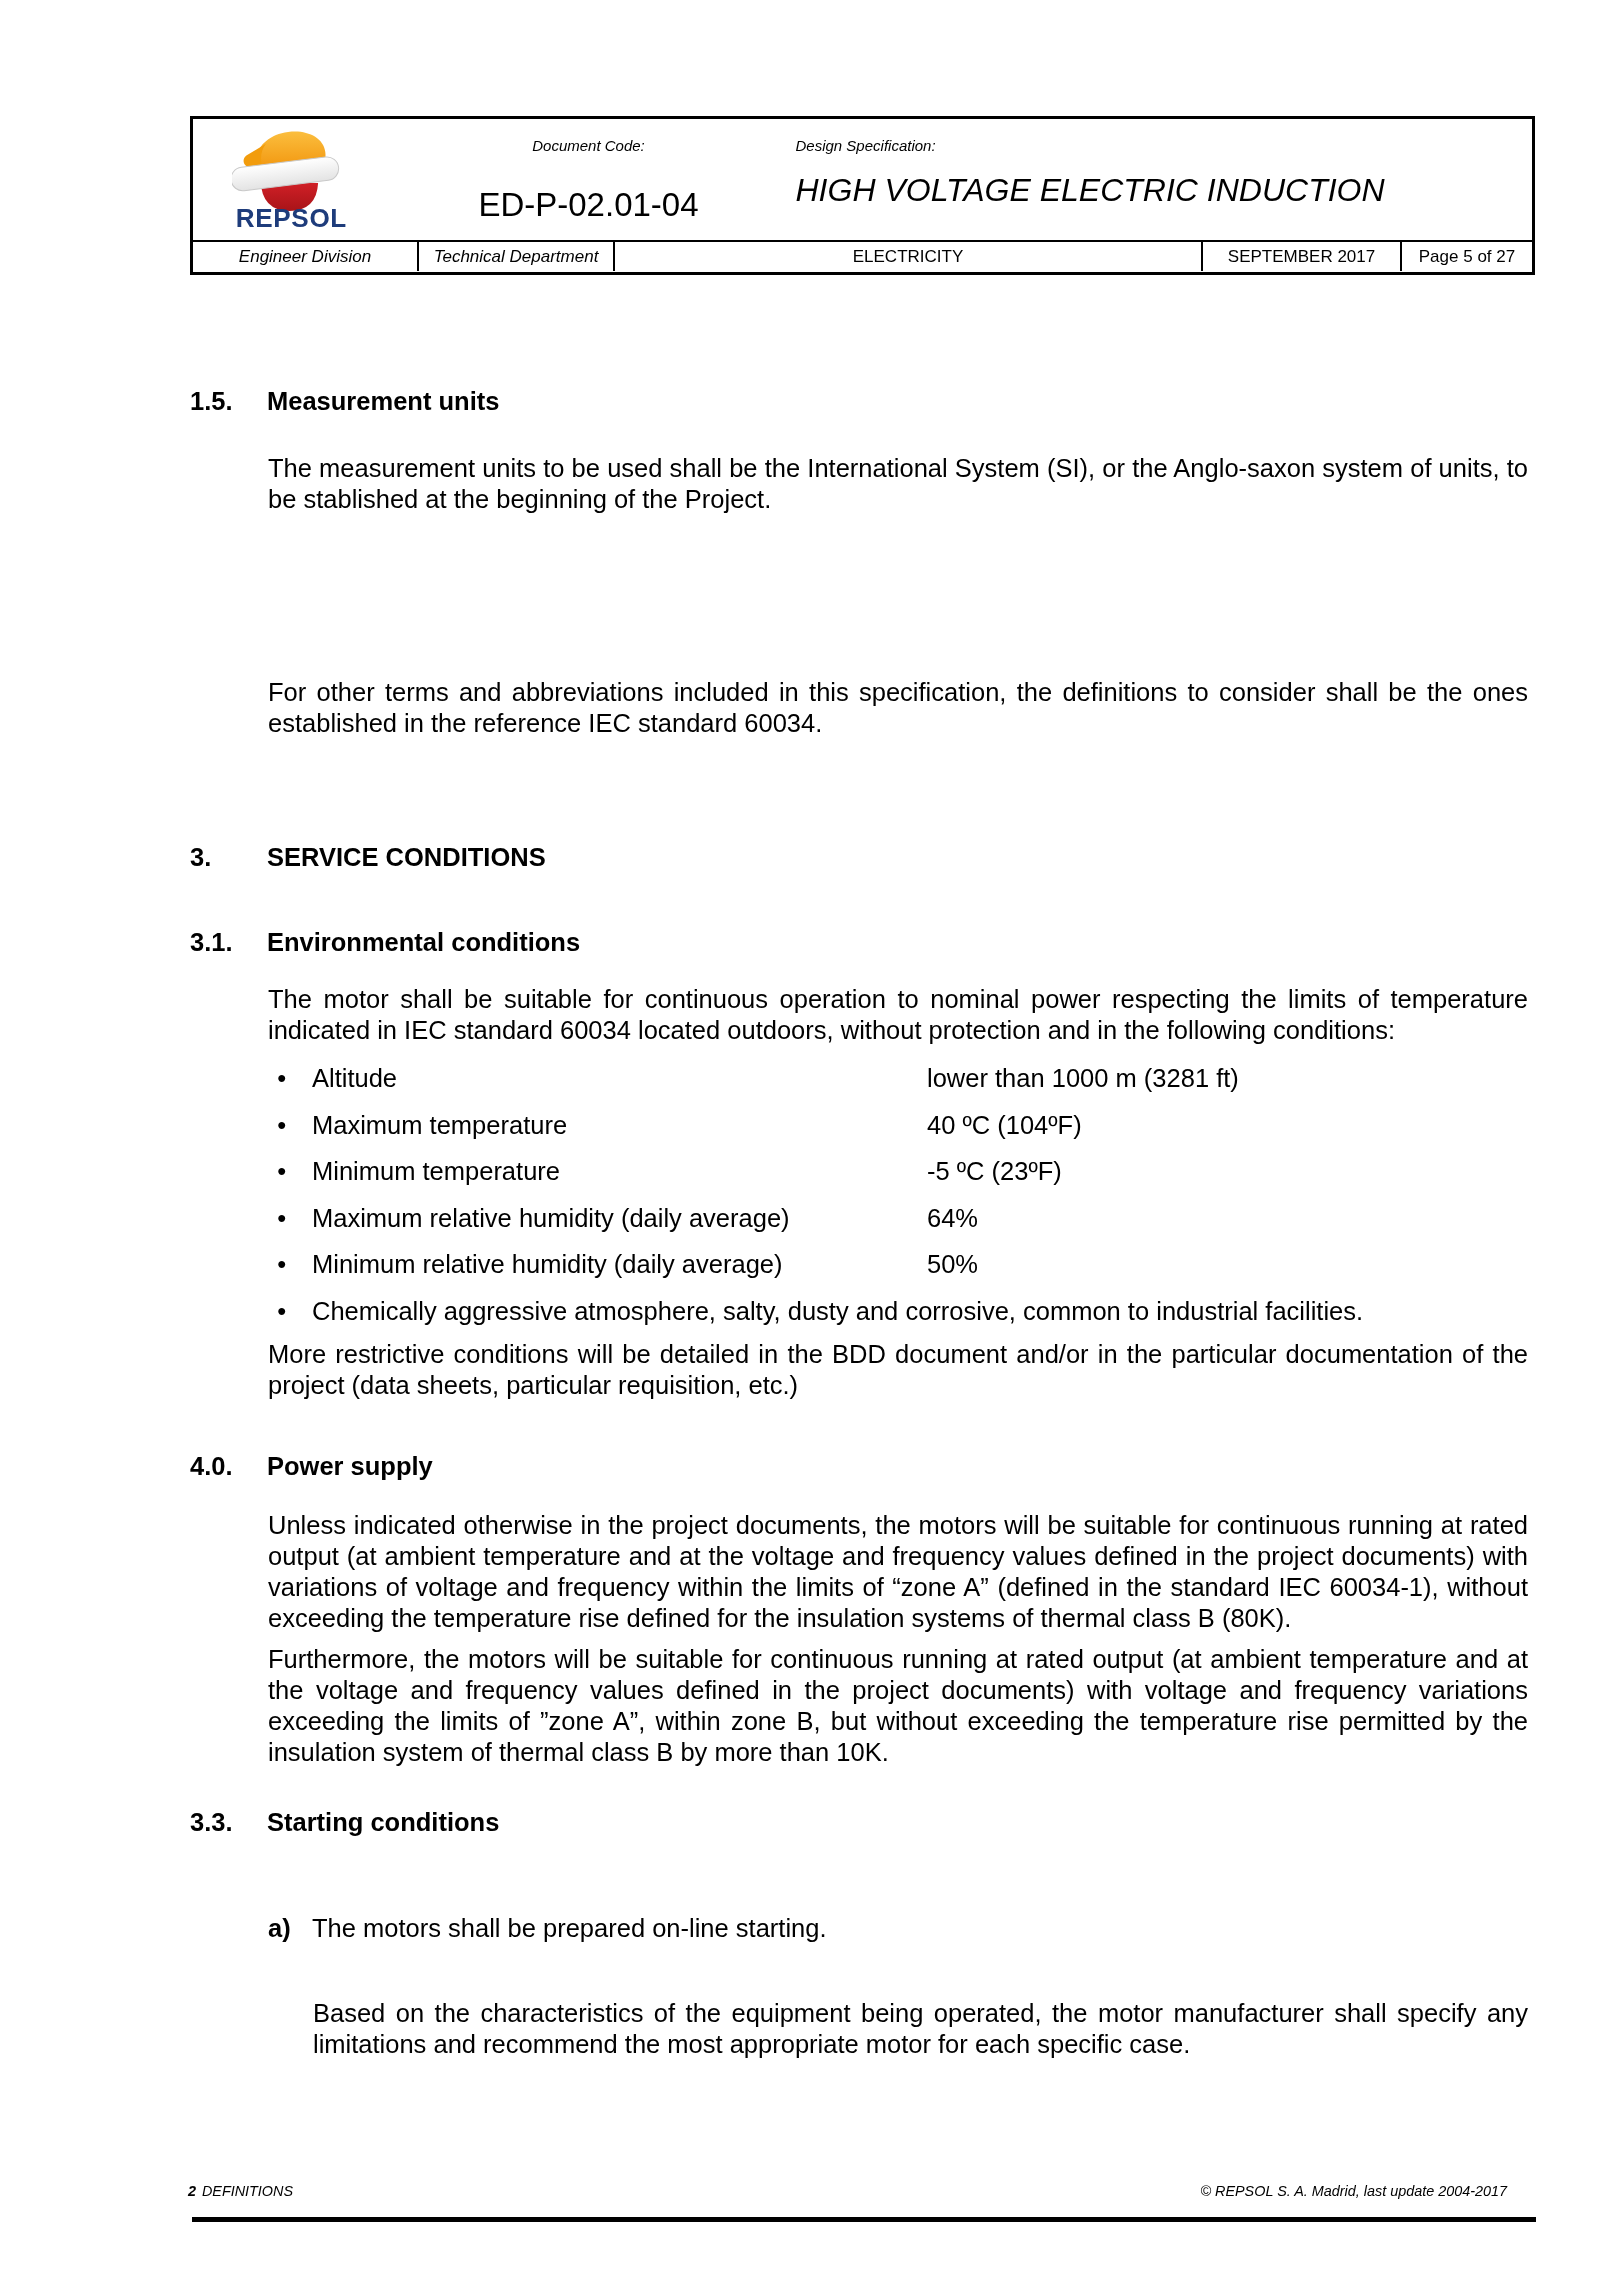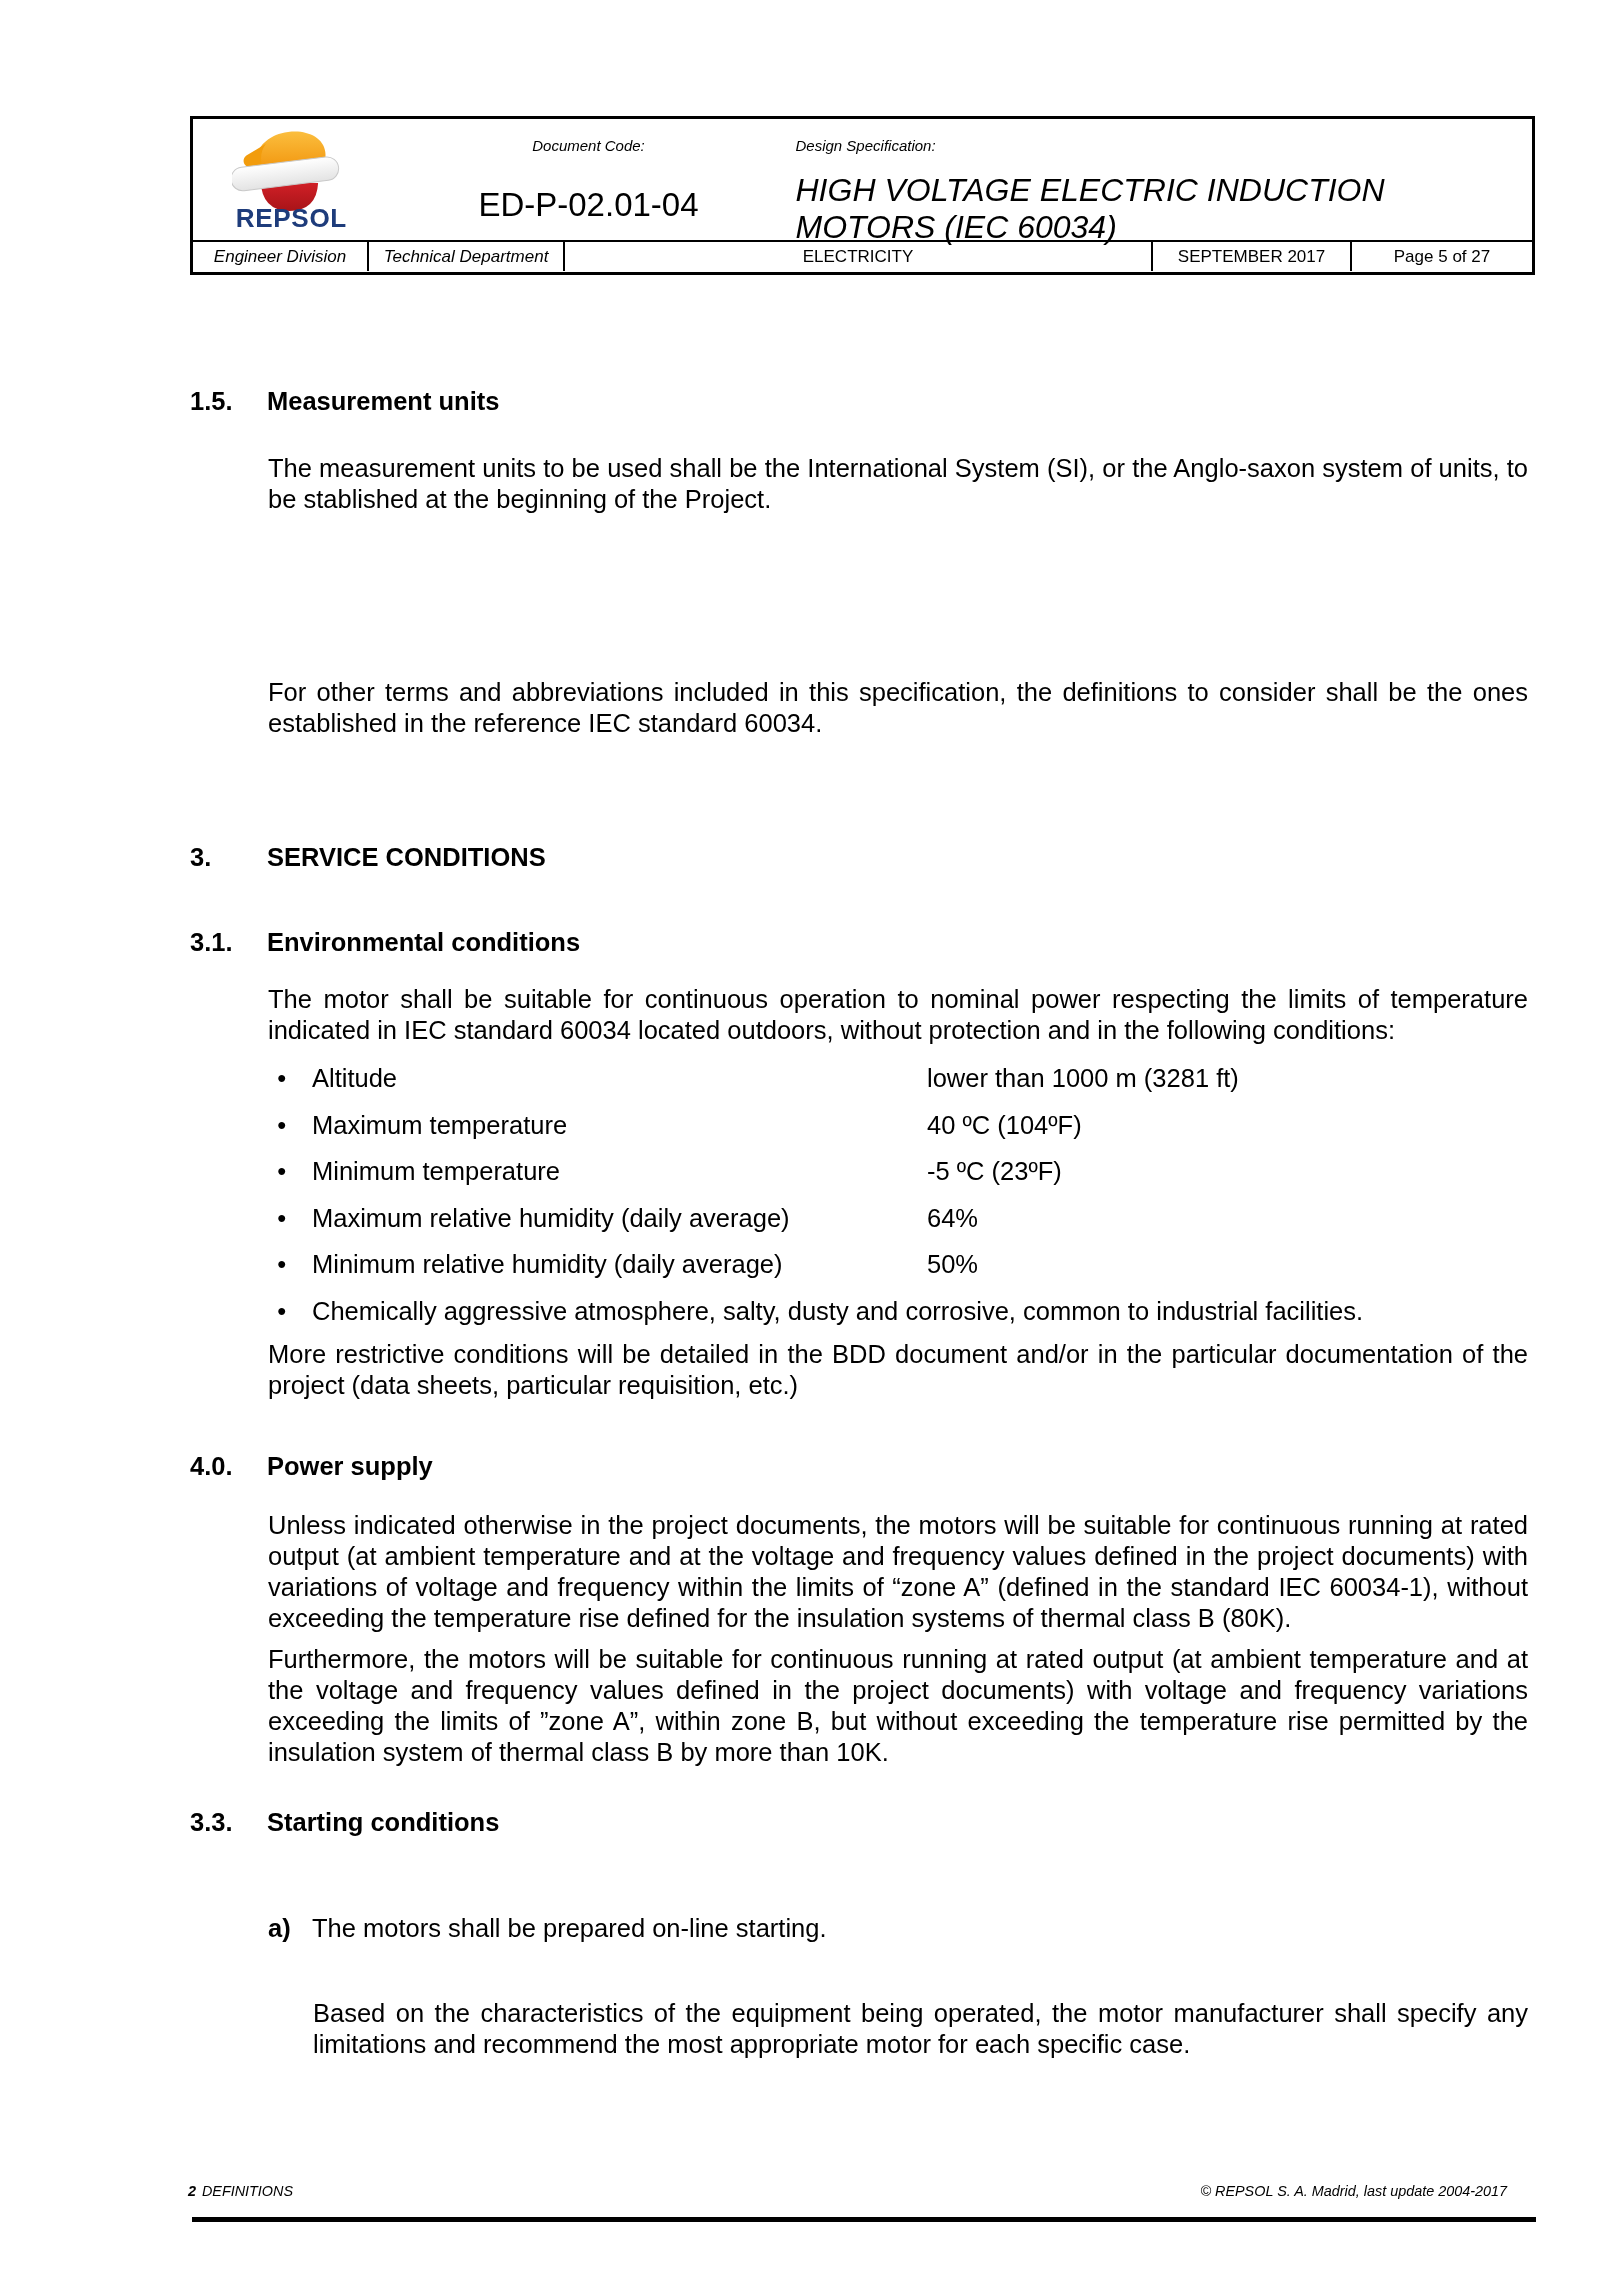--- a/index.html
+++ b/index.html
@@ -48,21 +48,21 @@
   .hrow2 {
     display: flex;
     height: 29.4px;
     border-top: 2px solid #000;
     font-size: 17px;
     line-height: 29.4px;
     text-align: center;
   }
   .hrow2 .hc { box-sizing: border-box; border-right: 2px solid #000; overflow: hidden; }
   .hrow2 .hc:last-child { border-right: none; }
-  .hc1 { width: 176px; font-style: italic; }
+  .hc1 { width: 226px; font-style: italic; }
   .hc2 { width: 196px; font-style: italic; }
   .hc3 { width: 588px; }
   .hc4 { width: 199px; }
   .hc5 { flex: 1; }
 
   .logo-svg { position: absolute; left: 39px; top: 9.2px; }
 
   
   .heading {
     position: absolute;
@@ -165,21 +165,20 @@
         </svg>
       </div>
       <div class="hcell-code">
         <div class="hlabel">Document Code:</div>
         <div class="hcode">ED-P-02.01-04</div>
       </div>
       <div class="hcell-title">
         <div class="hlabel">Design Specification:</div>
         <div class="htitle">
           <div>HIGH VOLTAGE ELECTRIC INDUCTION</div>
-          <div>MOTORS (IEC 60034)</div>
         </div>
       </div>
     </div>
     <div class="hrow2">
       <div class="hc hc1">Engineer Division</div>
       <div class="hc hc2">Technical Department</div>
       <div class="hc hc3">ELECTRICITY</div>
       <div class="hc hc4">SEPTEMBER 2017</div>
       <div class="hc hc5">Page 5 of 27</div>
     </div>

